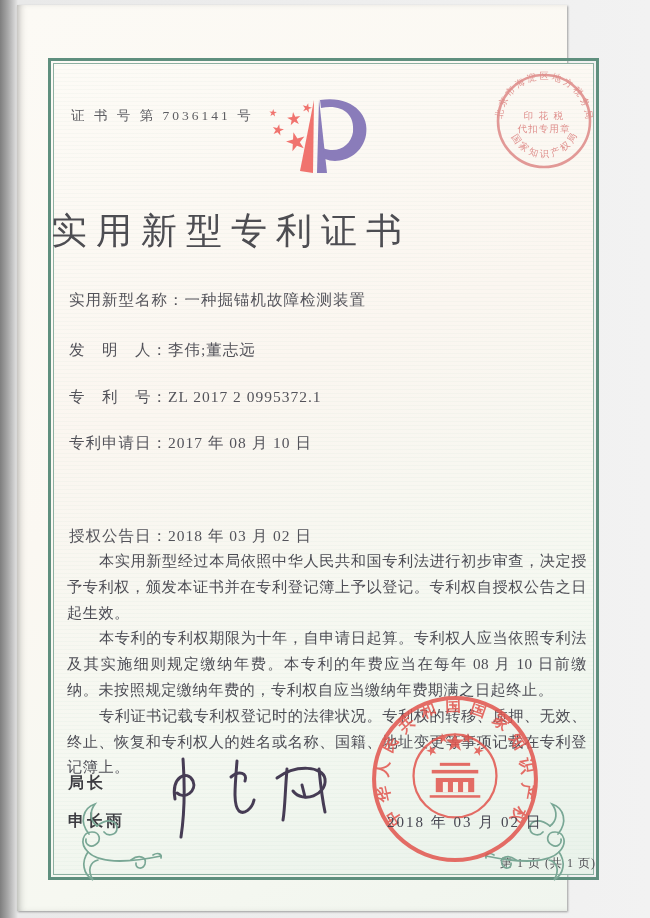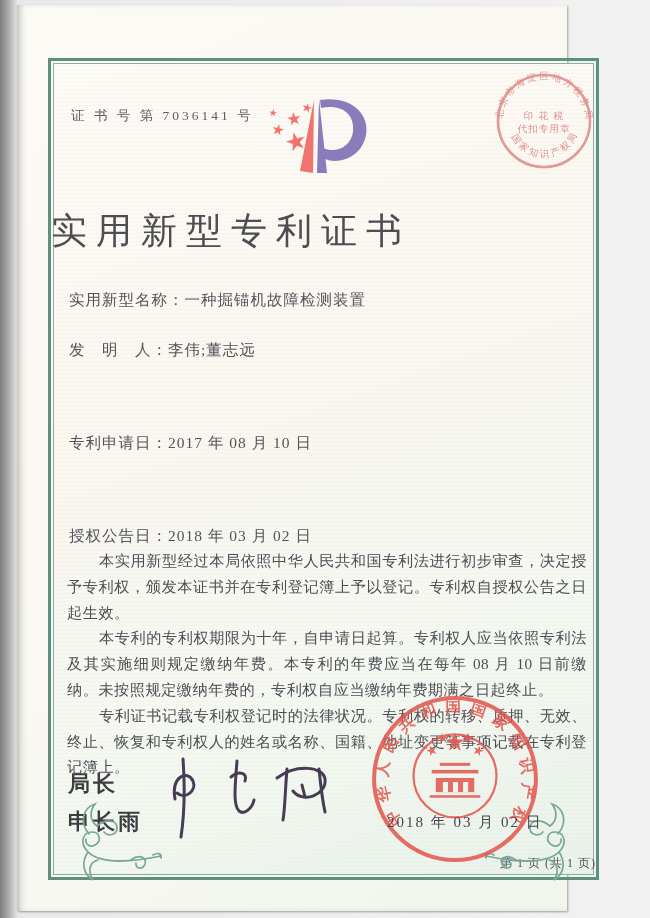--- a/index.html
+++ b/index.html
@@ -25,22 +25,22 @@
       repeating-linear-gradient(0deg, rgba(140,185,165,.055) 0 1px, rgba(0,0,0,0) 1px 4px),
       linear-gradient(160deg,#fdfbf6 0%,#fbf6f0 38%,#f5f8f1 72%,#e9f2ea 100%);
   }
   .cert-no { position:absolute; left:20px; top:46px; font-size:13.5px; letter-spacing:3px; color:#5d5d62; }
   .title { position:absolute; left:0; right:0; top:146px; text-align:left;
            font-size:36px; letter-spacing:9px; color:#4d4d52; font-weight:500; }
   .field { position:absolute; left:18px; right:14px; font-size:15.5px; color:#53535a; letter-spacing:1px; white-space:nowrap; }
   .paras { position:absolute; left:16px; top:487px; width:520px; }
   .paras p { font-size:15.2px; line-height:25.8px; color:#4d4d55; text-align:justify;
              text-indent:2.1em; letter-spacing:.5px; }
-  .signer { position:absolute; left:17px; top:704px; font-family:Liberation Serif, serif;
-            font-weight:600; font-size:22px; color:#3d3d42; letter-spacing:3px; line-height:38px; }
+  .signer { position:absolute; left:17px; top:704px; font-family:Liberation Mono, monospace;
+            font-weight:600; font-size:16px; color:#3d3d42; letter-spacing:3px; line-height:38px; }
   .sig-svg { position:absolute; left:96px; top:686px; }
   .seal-tax { position:absolute; left:443px; top:10px; opacity:.88; z-index:5; }
   .seal-office { position:absolute; left:318px; top:632px; opacity:.86; z-index:4; }
   .issue-date { position:absolute; left:336px; top:752px; font-size:15px; letter-spacing:2px;
                 color:#474752; z-index:6; }
   .footer { position:absolute; left:0; right:0; top:794px; text-align:right;
             font-size:12px; color:#505055; letter-spacing:1px; }
   .flourish { position:absolute; z-index:3; }
   .flourish.left  { left:-8px; bottom:-12px; }
   .flourish.right { right:-8px; bottom:-12px; transform:scaleX(-1); }
@@ -91,20 +91,23 @@
       <text x="50" y="61" text-anchor="middle" font-size="9.6" fill="#db807e" letter-spacing="1">代扣专用章</text>
     </svg>
 
     <div class="title">实用新型专利证书</div>
 
     <div class="field" style="top:229px">
       <span>实用新型名称：</span><span>一种掘锚机故障检测装置</span>
     </div>
     <div class="field" style="top:279px">
       <span>发　明　人：</span><span>李伟;董志远</span>
+    </div>
+    <div class="field" style="top:326px">
+      <span>专　利　号：</span><span>ZL 2017 2 0995372.1</span>
     </div>
     <div class="field" style="top:372px">
       <span>专利申请日：</span><span>2017 年 08 月 10 日</span>
     </div>
     <div class="field" style="top:465px">
       <span>授权公告日：</span><span>2018 年 03 月 02 日</span>
     </div>
 
     <div class="paras">
       <p>本实用新型经过本局依照中华人民共和国专利法进行初步审查，决定授予专利权，颁发本证书并在专利登记簿上予以登记。专利权自授权公告之日起生效。</p>

